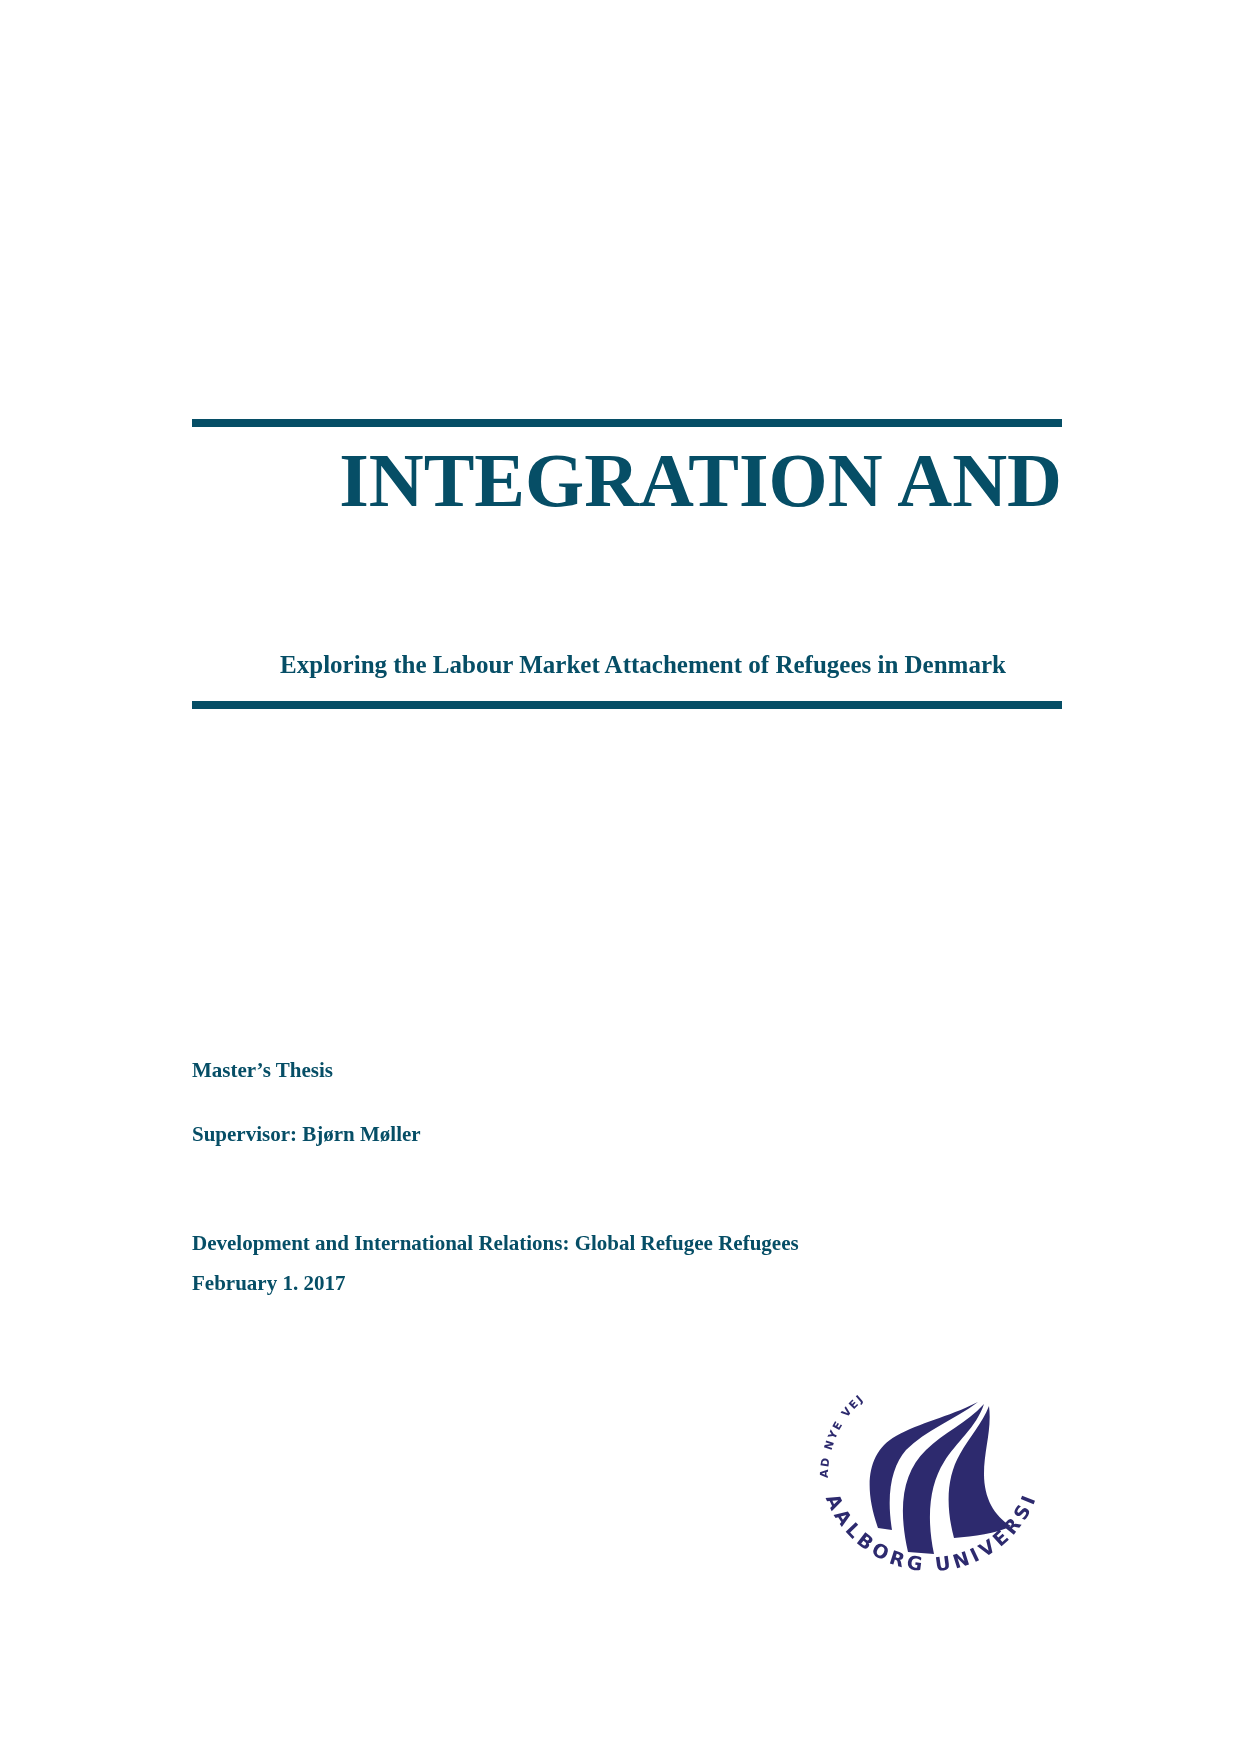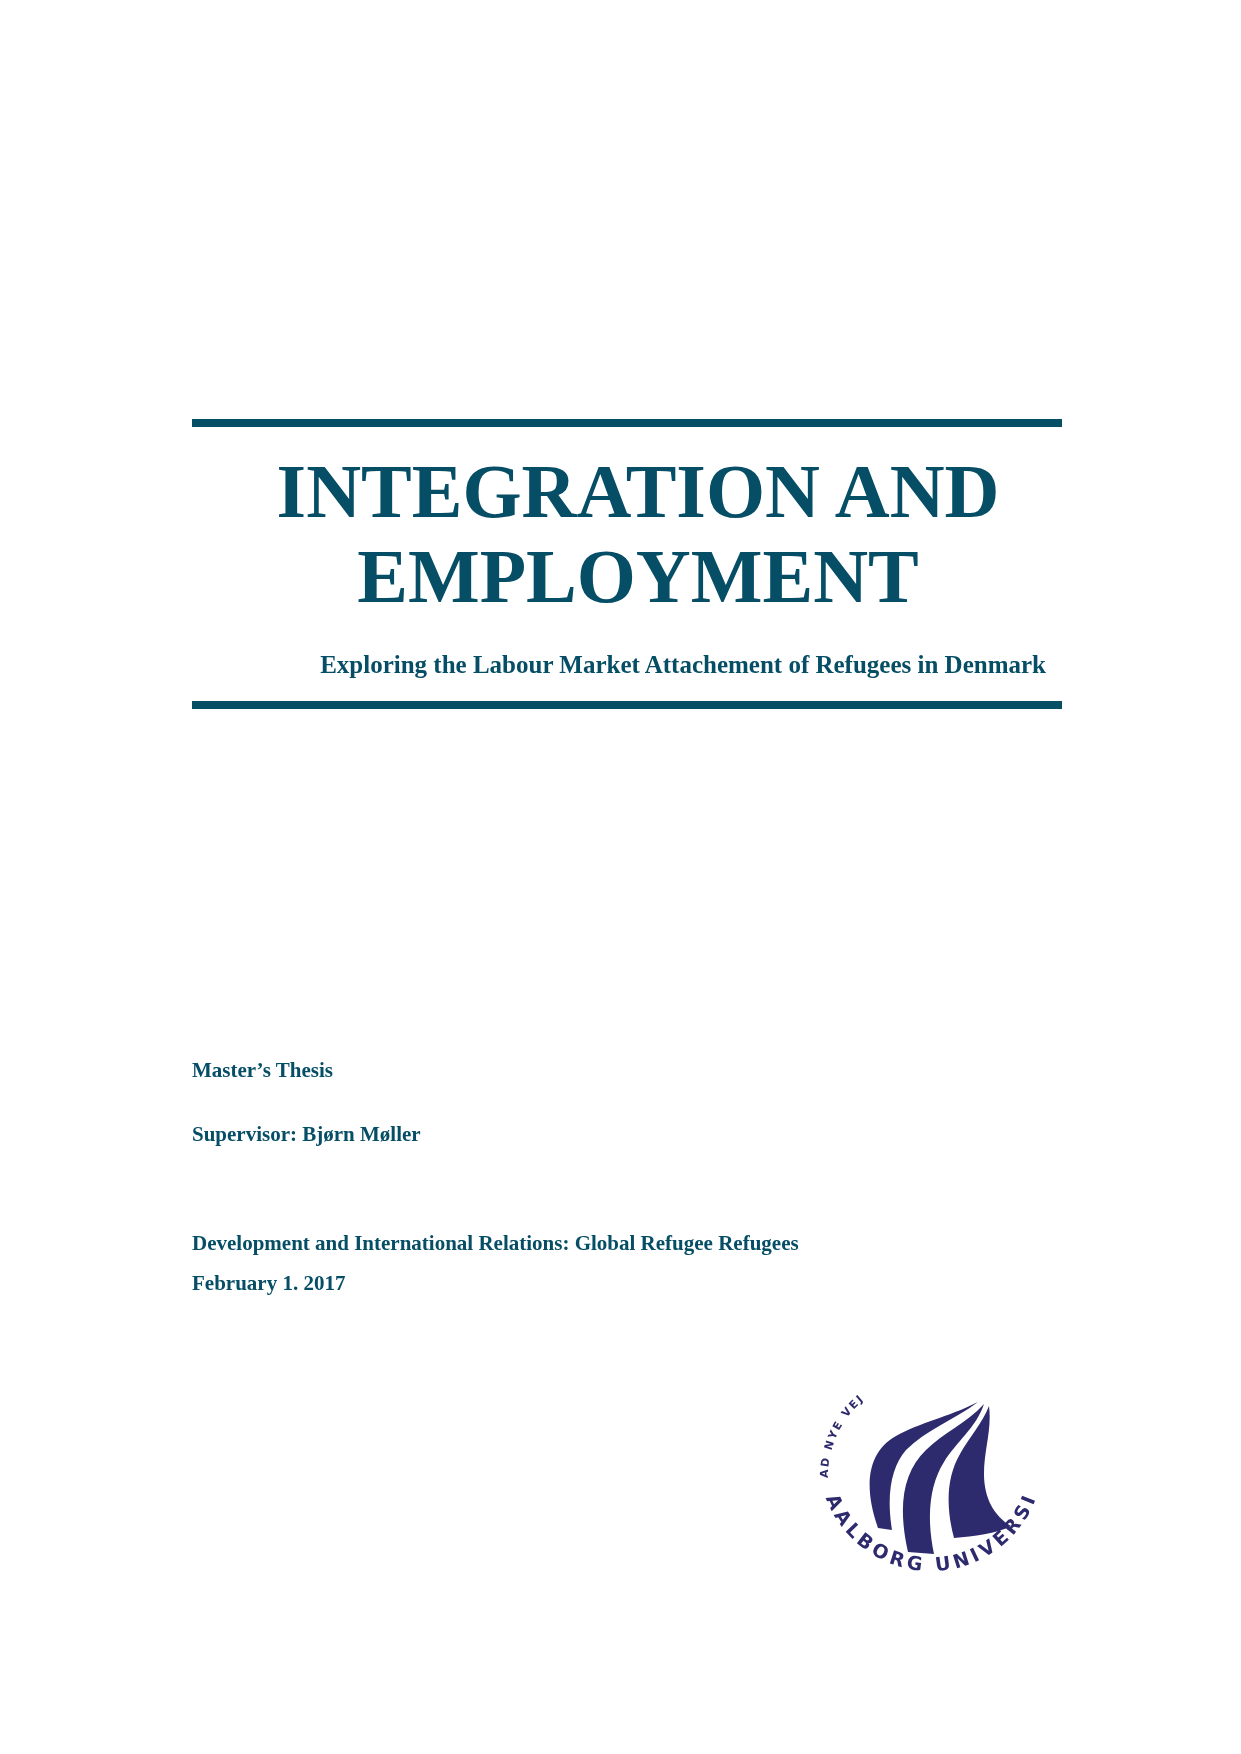--- a/index.html
+++ b/index.html
@@ -23,35 +23,35 @@
       background: #064e66;
     }
     .rule.top { top: 419px; }
     .rule.bottom { top: 701px; }
 
     .title {
       position: absolute;
       left: 192px;
       width: 870px;
       top: 438px;
-      text-align: center;
+      text-align: right;
       font-weight: bold;
       font-size: 76px;
       line-height: 85px;
       letter-spacing: 0px;
-      margin: 11px;
+      margin: 0;
     }
     .title .line { display: block; white-space: nowrap; }
 
     .subtitle {
       position: absolute;
-      left: 176px;
+      left: 208px;
       width: 870px;
       top: 650px;
-      text-align: right;
+      text-align: center;
       font-weight: bold;
       font-size: 25px;
       line-height: 30px;
       white-space: nowrap;
       margin: 0;
     }
 
     .meta {
       position: absolute;
       left: 192px;
@@ -76,21 +76,20 @@
   </style>
 </head>
 <body>
 
 <div>
 
   <div class="rule top"></div>
 
   <h1 class="title">
     <span class="line">INTEGRATION AND</span>
-    <span class="line">EMPLOYMENT</span>
   </h1>
 
   <p class="subtitle">Exploring the Labour Market Attachement of Refugees in Denmark</p>
 
   <div class="rule bottom"></div>
 
   <div class="meta m1">
     <span class="row">Master’s Thesis</span>
   </div>
 

